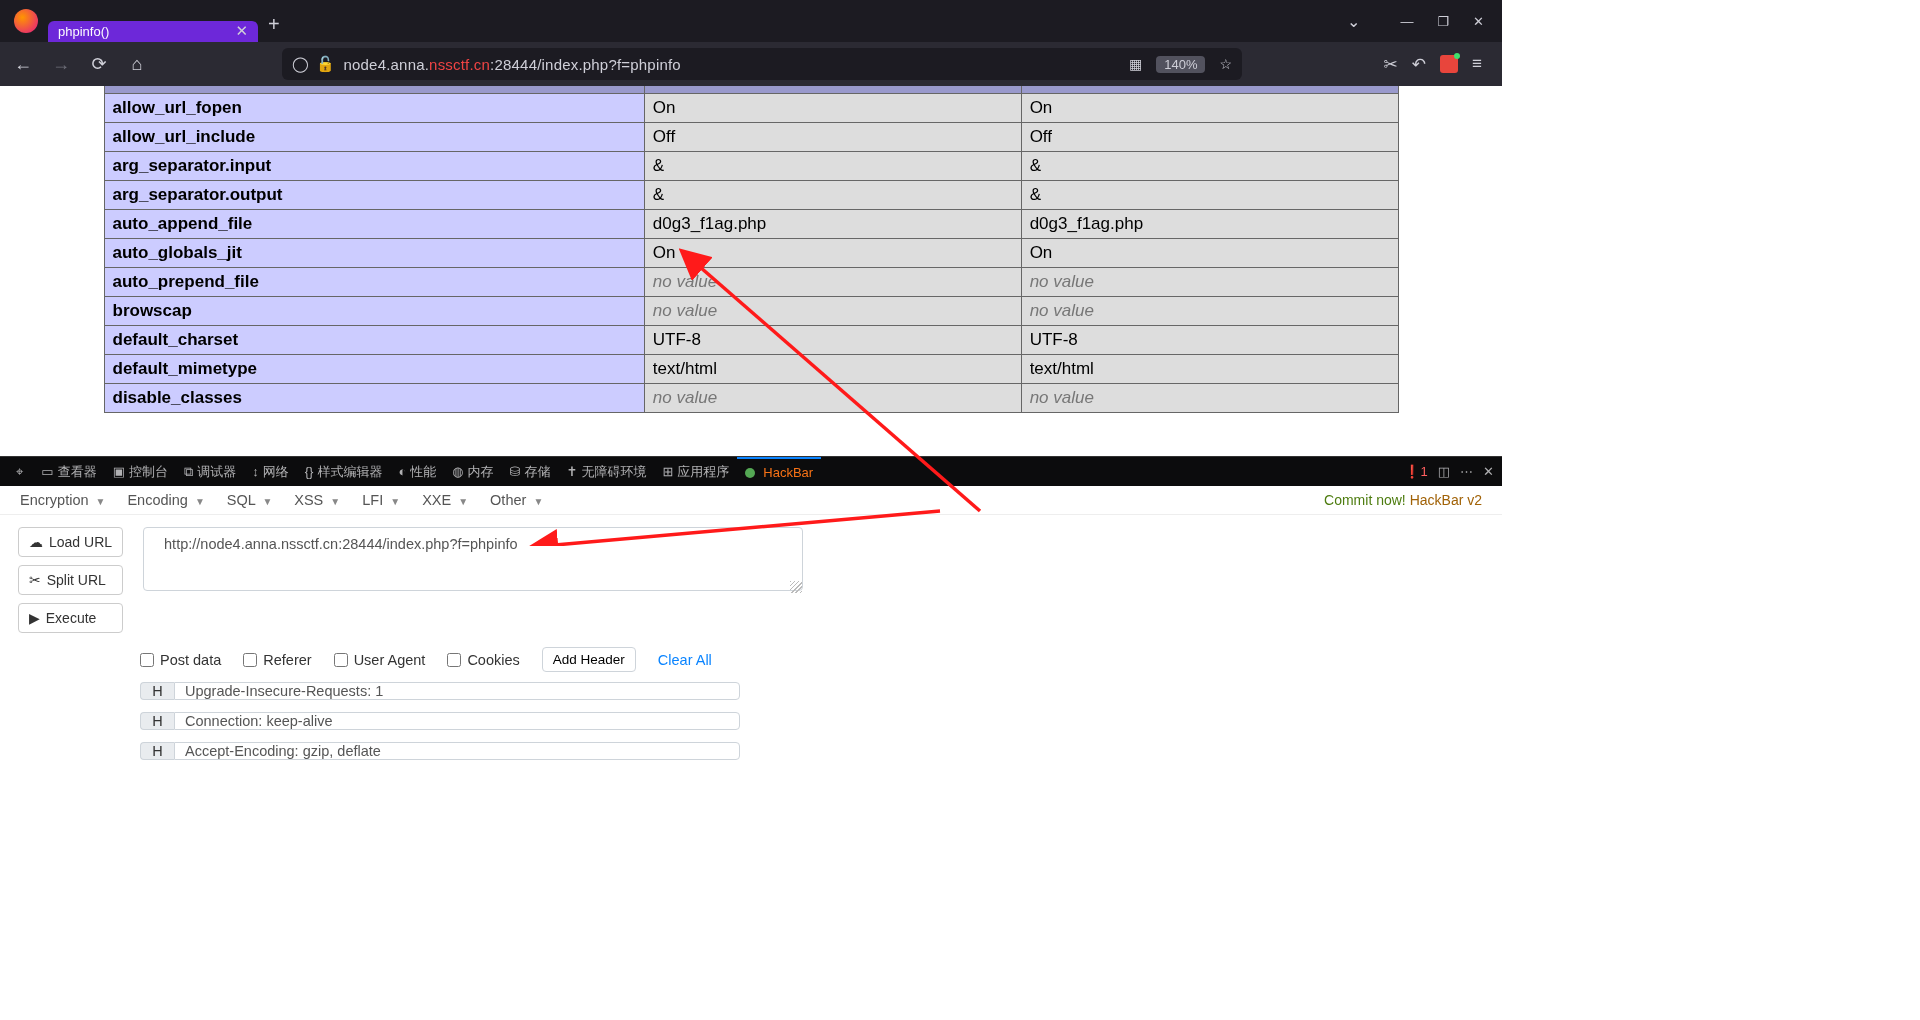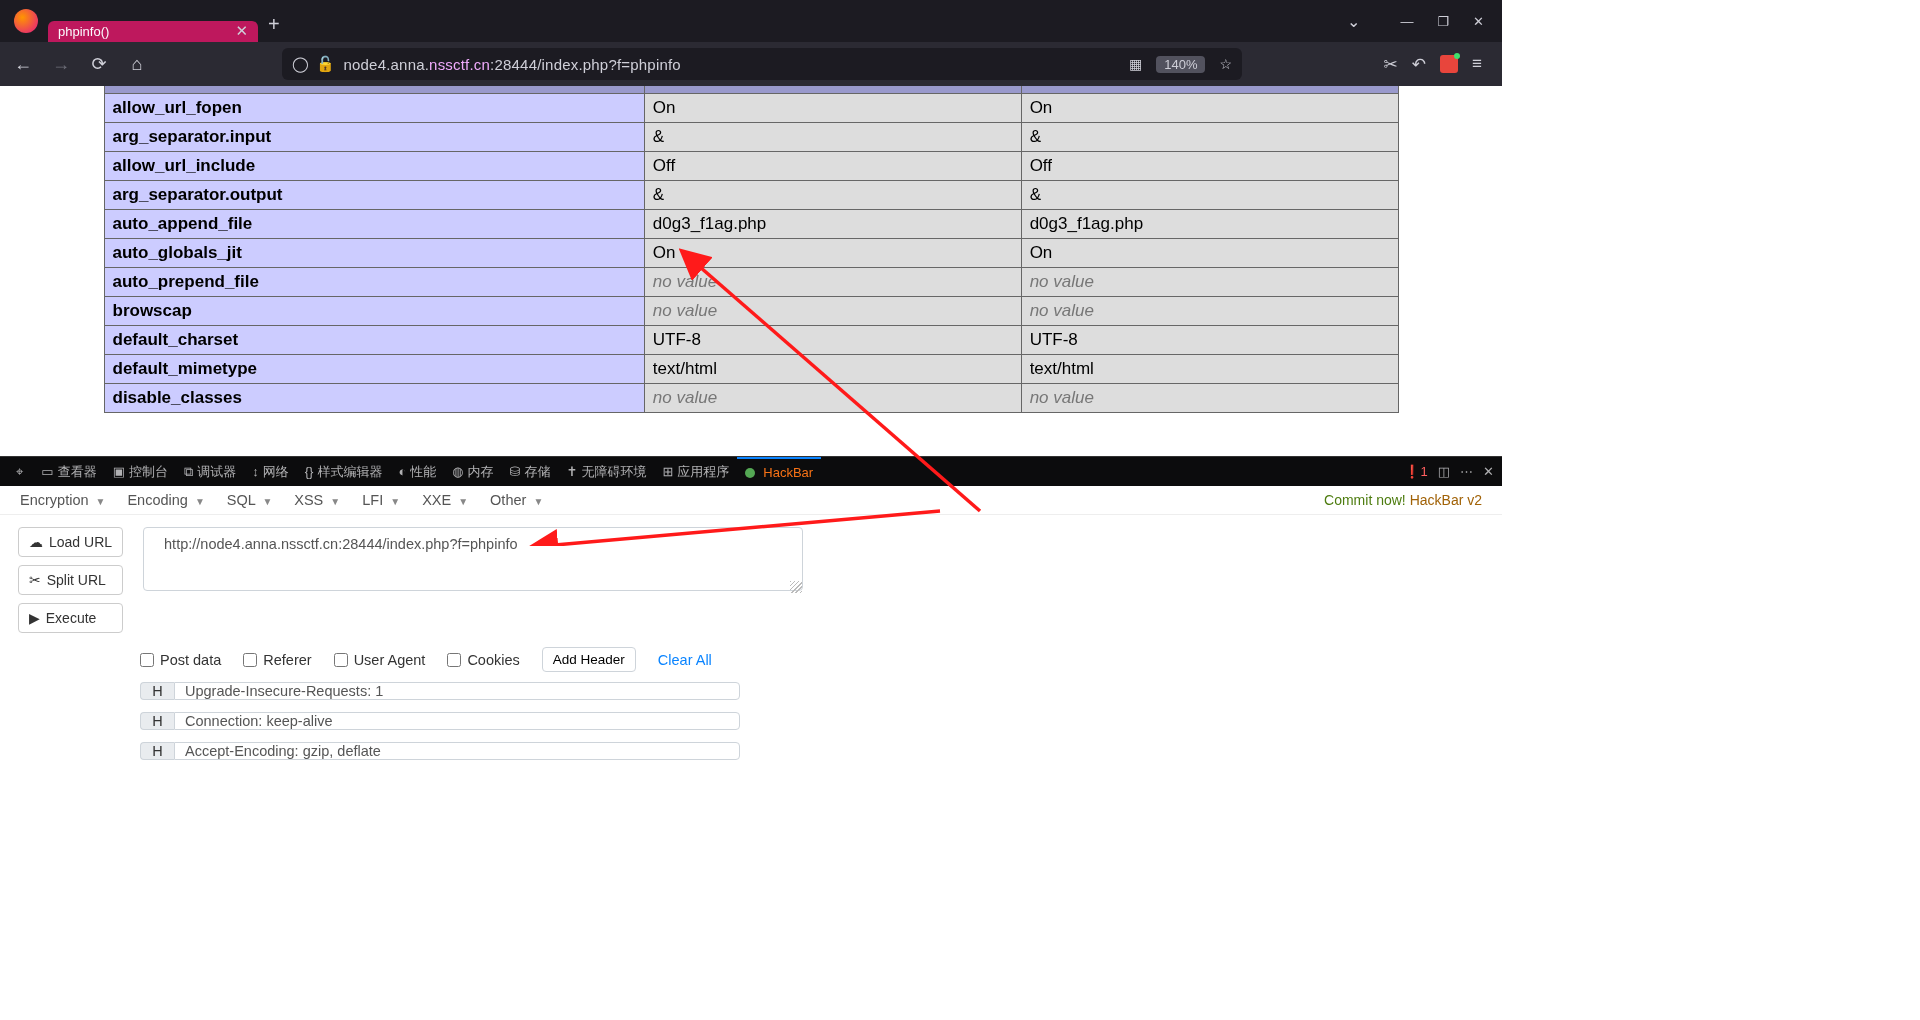--- a/index.html
+++ b/index.html
@@ -1,37 +1,37 @@
 <!DOCTYPE html>
 <html><head>
 <meta charset="utf-8">
 <style>
 * { margin:0; padding:0; box-sizing:border-box; font-family:"Segoe UI",Arial,sans-serif; }
 body { background:#fff; width:1502px; height:798px; overflow:hidden; position:relative; }
 
 
 .titlebar { height:42px; background:#1c1b22; display:flex; align-items:center; }
 .firefox-logo { width:24px; height:24px; border-radius:50%; background:radial-gradient(circle at 35% 35%,#ff9500,#e31587); margin:0 10px 0 14px; }
-.tab { height:21px; background:#be185d; border-radius:6px 6px 0 0; display:flex; align-items:center; padding:0 10px; color:#fbfbfe; font-size:13px; margin-top:20px; width:210px; }
+.tab { height:21px; background:#6d28d9; border-radius:6px 6px 0 0; display:flex; align-items:center; padding:0 10px; color:#fbfbfe; font-size:13px; margin-top:20px; width:210px; }
 .tab .tab-title { flex:1; }
 .tab .close-x { font-size:15px; color:#cfcfd8; cursor:pointer; }
 .newtab-plus { color:#cfcfd8; font-size:20px; margin-left:10px; margin-top:6px; cursor:pointer; }
 .title-spacer { flex:1; }
 .chevron-d { color:#cfcfd8; font-size:16px; margin-right:40px; cursor:pointer; }
 .win-btns { display:flex; gap:24px; margin-right:18px; color:#cfcfd8; font-size:13px; }
 .win-btns span { cursor:pointer; }
 
 .navbar { height:44px; background:#2b2a33; display:flex; align-items:center; padding:0 10px; gap:12px; }
 .nav-icon { color:#cfcfd8; font-size:18px; width:26px; text-align:center; cursor:pointer; }
 .nav-icon.disabled { color:#6f6f7a; }
 .urlbox { flex:1; height:32px; background:#1c1b22; border-radius:6px; display:flex; align-items:center; padding:0 10px; color:#cfcfd8; font-size:15px; max-width:960px; margin-left:120px; }
 .urlbox .shield { margin-right:8px; }
 .urlbox .lock-red { color:#ff6a6a; margin-right:8px; }
 .url-text { color:#cfcfd8; letter-spacing:.2px; }
-.url-text .host { color:#f0abfc; }
+.url-text .host { color:#ef4444; }
 .url-right { margin-left:auto; display:flex; align-items:center; gap:14px; font-size:14px; }
 .zoom-badge { background:#52525e; border-radius:4px; padding:1px 8px; font-size:13px; }
 .ext-icons { display:flex; align-items:center; gap:14px; margin-left:auto; margin-right:10px; color:#cfcfd8; font-size:17px; }
 .ext-red { width:18px; height:18px; background:#e8453c; border-radius:3px; position:relative; }
 .ext-red::after { content:""; position:absolute; top:-2px; right:-2px; width:6px; height:6px; background:#3fe06d; border-radius:50%; }
 
 
 .page { position:absolute; top:86px; left:0; right:0; bottom:0; overflow:hidden; }
 .php-table-wrap { margin:0 auto; width:1295px; position:relative; top:-22px; }
 table.phpinfo { border-collapse:collapse; width:100%; background:#ddd; }
@@ -139,28 +139,28 @@
             <th>Master Value</th>
           </tr>
         </thead>
       <tbody>
           <tr>
             <td class="e">allow_url_fopen</td>
             <td class="v">On</td>
             <td class="v">On</td>
           </tr>
           <tr>
+            <td class="e">allow_url_include</td>
+            <td class="v">Off</td>
+            <td class="v">Off</td>
+          </tr>
+          <tr>
             <td class="e">arg_separator.input</td>
             <td class="v">&amp;</td>
             <td class="v">&amp;</td>
-          </tr>
-          <tr>
-            <td class="e">allow_url_include</td>
-            <td class="v">Off</td>
-            <td class="v">Off</td>
           </tr>
           <tr>
             <td class="e">arg_separator.output</td>
             <td class="v">&amp;</td>
             <td class="v">&amp;</td>
           </tr>
           <tr>
             <td class="e">auto_append_file</td>
             <td class="v">d0g3_f1ag.php</td>
             <td class="v">d0g3_f1ag.php</td>

